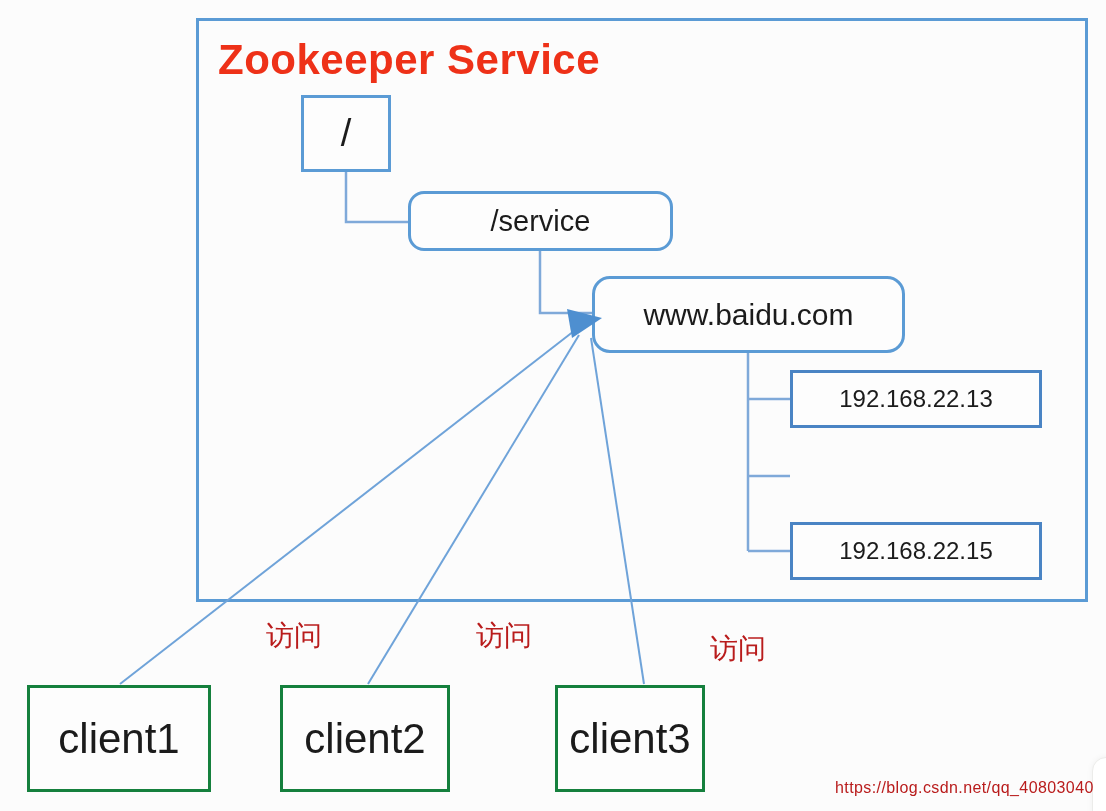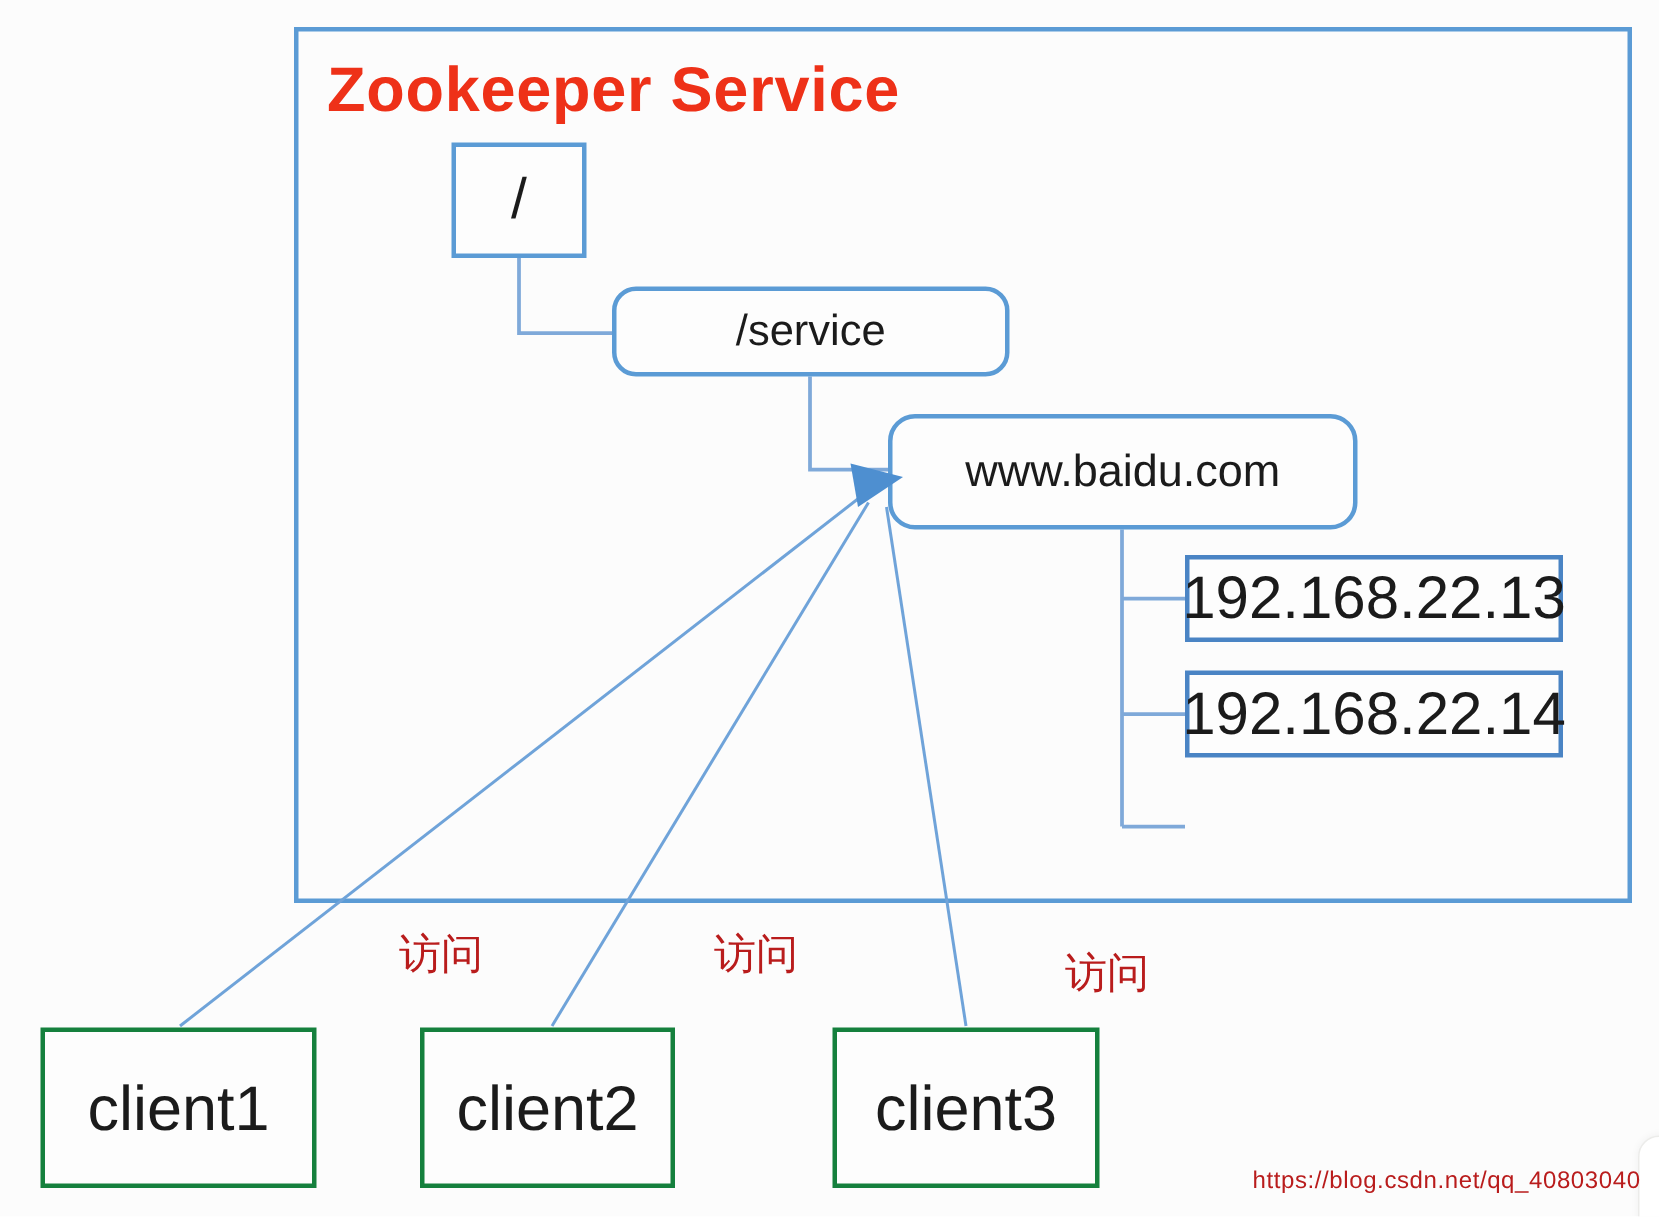--- a/index.html
+++ b/index.html
@@ -33,30 +33,30 @@
   .node-service{
     left:408px;top:191px;width:265px;height:60px;
     border:3px solid #5b9bd5;border-radius:16px;font-size:29px;
   }
   .node-domain{
     left:592px;top:276px;width:313px;height:77px;
     border:3px solid #5b9bd5;border-radius:18px;font-size:30px;
   }
   .node-ip{
     left:790px;width:252px;height:58px;
-    border:3px solid #4a84c4;font-size:40px;
+    border:3px solid #4a84c4;font-size:24px;
   }
   .ip-1{top:370px}.ip-2{top:447px}.ip-3{top:522px}
   .node-client{
     top:685px;height:107px;
     border:3px solid #15803d;font-size:42px;background:#fdfdfd;
   }
   .client-1{left:27px;width:184px;}
   .client-2{left:280px;width:170px;}
-  .client-3{left:555px;width:178px;}
+  .client-3{left:555px;width:150px;}
   .edge-label{
     position:absolute;z-index:3;font-size:28px;color:#b91c1c;
   }
   .label-1{left:266px;top:617px;}
   .label-2{left:476px;top:617px;}
   .label-3{left:710px;top:630px;}
   .watermark{
     position:absolute;left:835px;top:779px;z-index:5;
     font-size:16px;color:#b91c1c;letter-spacing:.4px;
   }
@@ -92,22 +92,22 @@
   <div class="node node-domain">
     <span>www.baidu.com</span>
   </div>
   <div class="node node-service">
     <span>/service</span>
   </div>
 
   <div class="node node-ip ip-1">
     <span>192.168.22.13</span>
   </div>
-  <div class="node node-ip ip-2">
-    <span>192.168.22.14</span>
+  <div class="node node-ip ip-3">
+    <span>192.168.22.15</span>
   </div>
 
   <div class="node node-client client-1">
     <span>client1</span>
   </div>
   <div class="node node-client client-2">
     <span>client2</span>
   </div>
   <div class="node node-client client-3">
     <span>client3</span>

